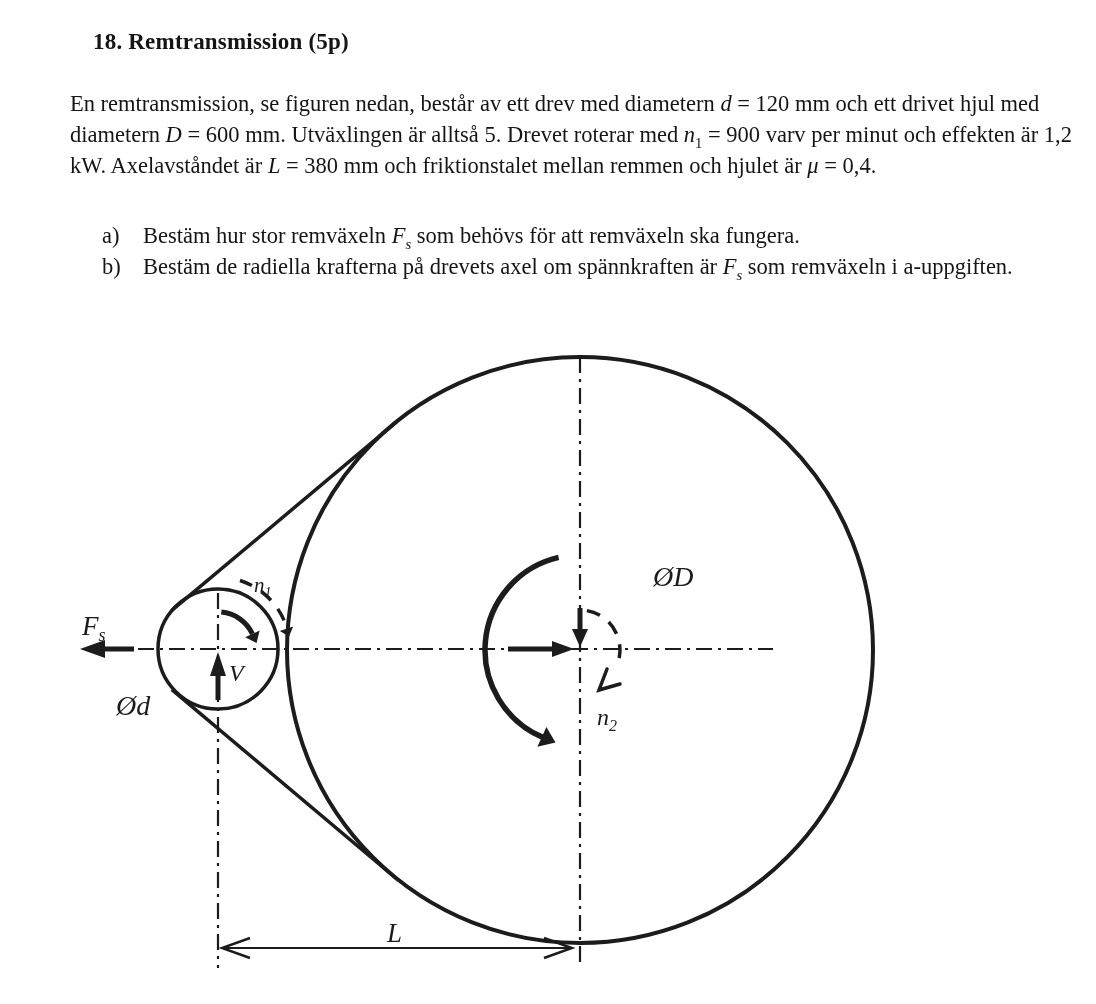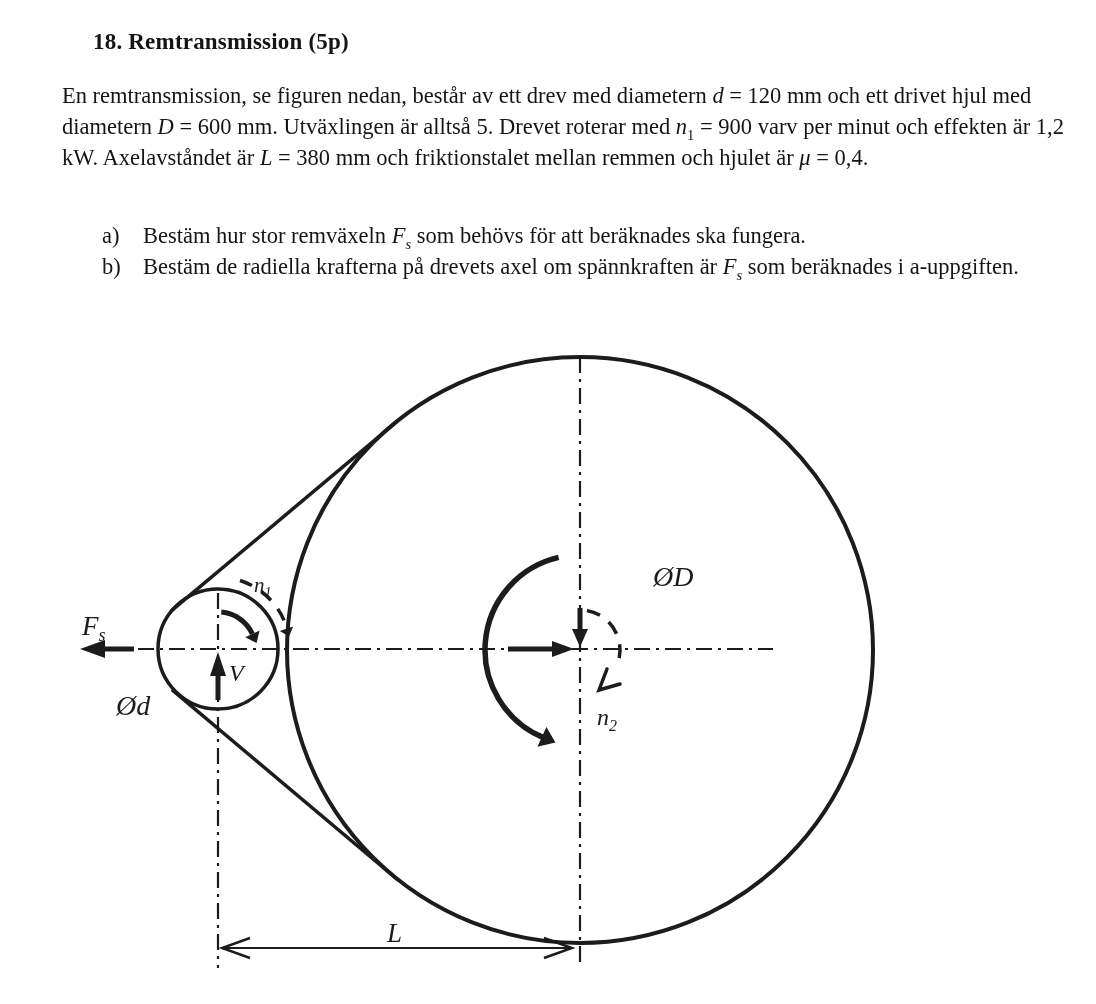--- a/index.html
+++ b/index.html
@@ -12,21 +12,21 @@
     position: relative;
   }
   .page { position: absolute; inset: 0; }
   .title {
     position: absolute; left: 88px; top: 24px;
     font-size: 23px; font-weight: 700; margin: 5px;
     letter-spacing: 0.2px;
   }
   .para {
     position: absolute; left: 58px; top: 76px;
-    width: 1006px; margin: 4px;
+    width: 1006px; margin: 12px;
     font-size: 22.5px; line-height: 31px;
     text-align: left;
   }
   .qlist { position: absolute; left: 102px; top: 221px; width: 962px; }
   .qitem { display: flex; font-size: 22.5px; line-height: 30.5px; }
   .qmarker { width: 41px; flex: 0 0 41px; }
   .qtext { width: 905px; }
   .var { font-style: italic; }
   sub { font-size: 0.65em; line-height: 0; }
   .diagram-wrap { position: absolute; left: 0; top: 340px; width: 1096px; height: 664px; }
@@ -41,25 +41,25 @@
 
 <div class="page">
 
   <h1 class="title">18. Remtransmission (5p)</h1>
 
   <p class="para"><span>En remtransmission, se figuren nedan, består av ett drev med diametern </span><span class="var">d</span><span> = 120 mm och ett drivet hjul med diametern </span><span class="var">D</span><span> = 600 mm. Utväxlingen är alltså 5. Drevet roterar med </span><span class="var">n</span><sub>1</sub><span> = 900 varv per minut och effekten är 1,2 kW. Axelavståndet är </span><span class="var">L</span><span> = 380 mm och friktionstalet mellan remmen och hjulet är </span><span class="var">μ</span><span> = 0,4.</span></p>
 
   <div class="qlist">
     <div class="qitem">
       <span class="qmarker">a)</span>
-      <span class="qtext"><span>Bestäm hur stor remväxeln </span><span class="var"><span>F</span><sub>s</sub></span><span> som behövs för att beräknades ska fungera.</span></span>
+      <span class="qtext"><span>Bestäm hur stor remväxeln </span><span class="var"><span>F</span><sub>s</sub></span><span> som behövs för att remväxeln ska fungera.</span></span>
     </div>
     <div class="qitem">
       <span class="qmarker">b)</span>
-      <span class="qtext"><span>Bestäm de radiella krafterna på drevets axel om spännkraften är </span><span class="var"><span>F</span><sub>s</sub></span><span> som beräknades i a-uppgiften.</span></span>
+      <span class="qtext"><span>Bestäm de radiella krafterna på drevets axel om spännkraften är </span><span class="var"><span>F</span><sub>s</sub></span><span> som remväxeln i a-uppgiften.</span></span>
     </div>
   </div>
 
   <div class="diagram-wrap">
     <svg width="1096" height="664" viewBox="0 0 1096 664">
       <g stroke="#1c1c1c" fill="none">
 
         <path d="M 138 309 L 773 309" stroke-width="2.2" stroke-dasharray="16 6 3 6"></path>
         <path d="M 218 253 L 218 628" stroke-width="2.2" stroke-dasharray="16 6 3 6"></path>
         <path d="M 580 17 L 580 628" stroke-width="2.2" stroke-dasharray="16 6 3 6"></path>

